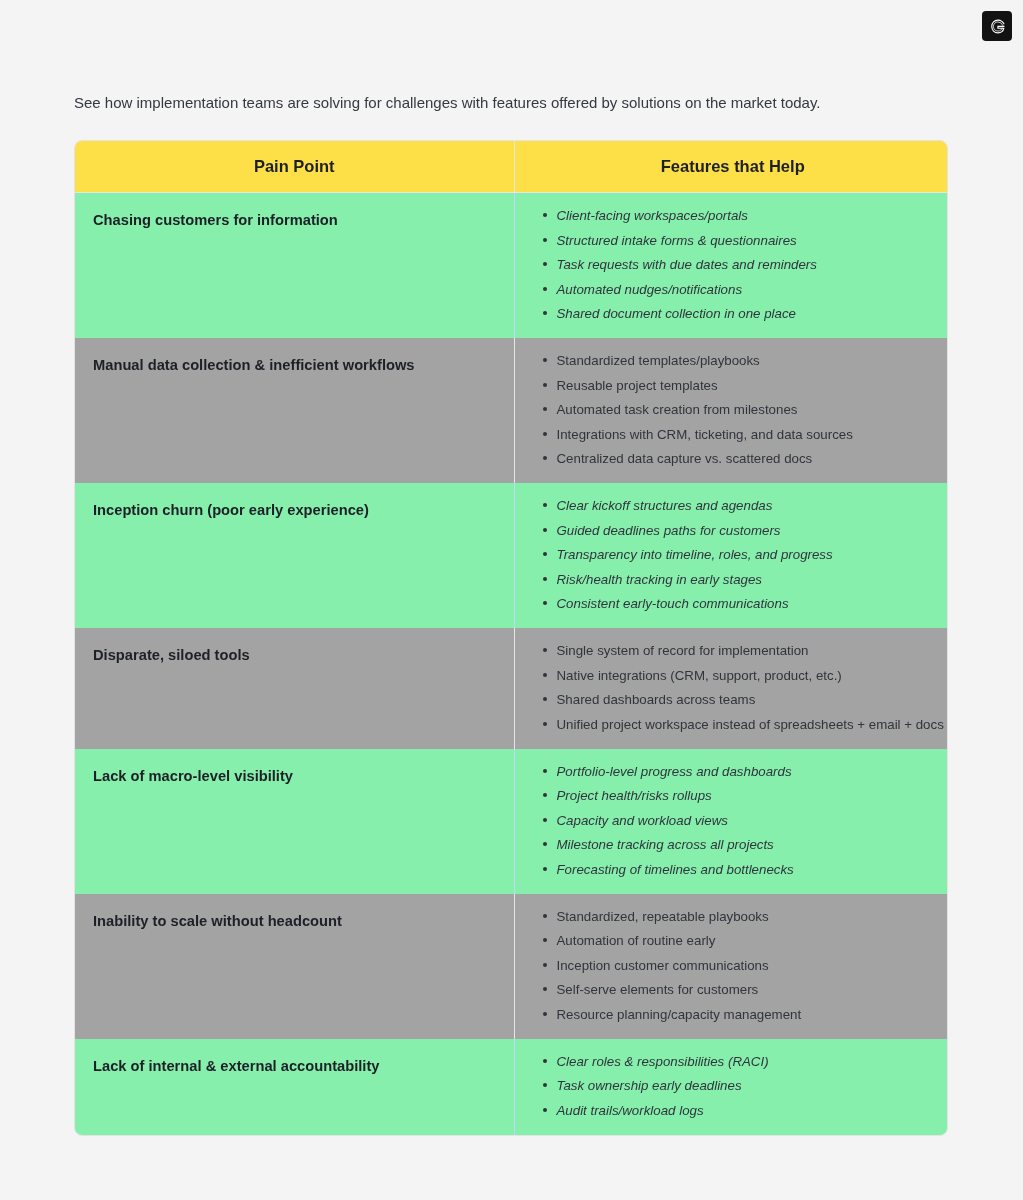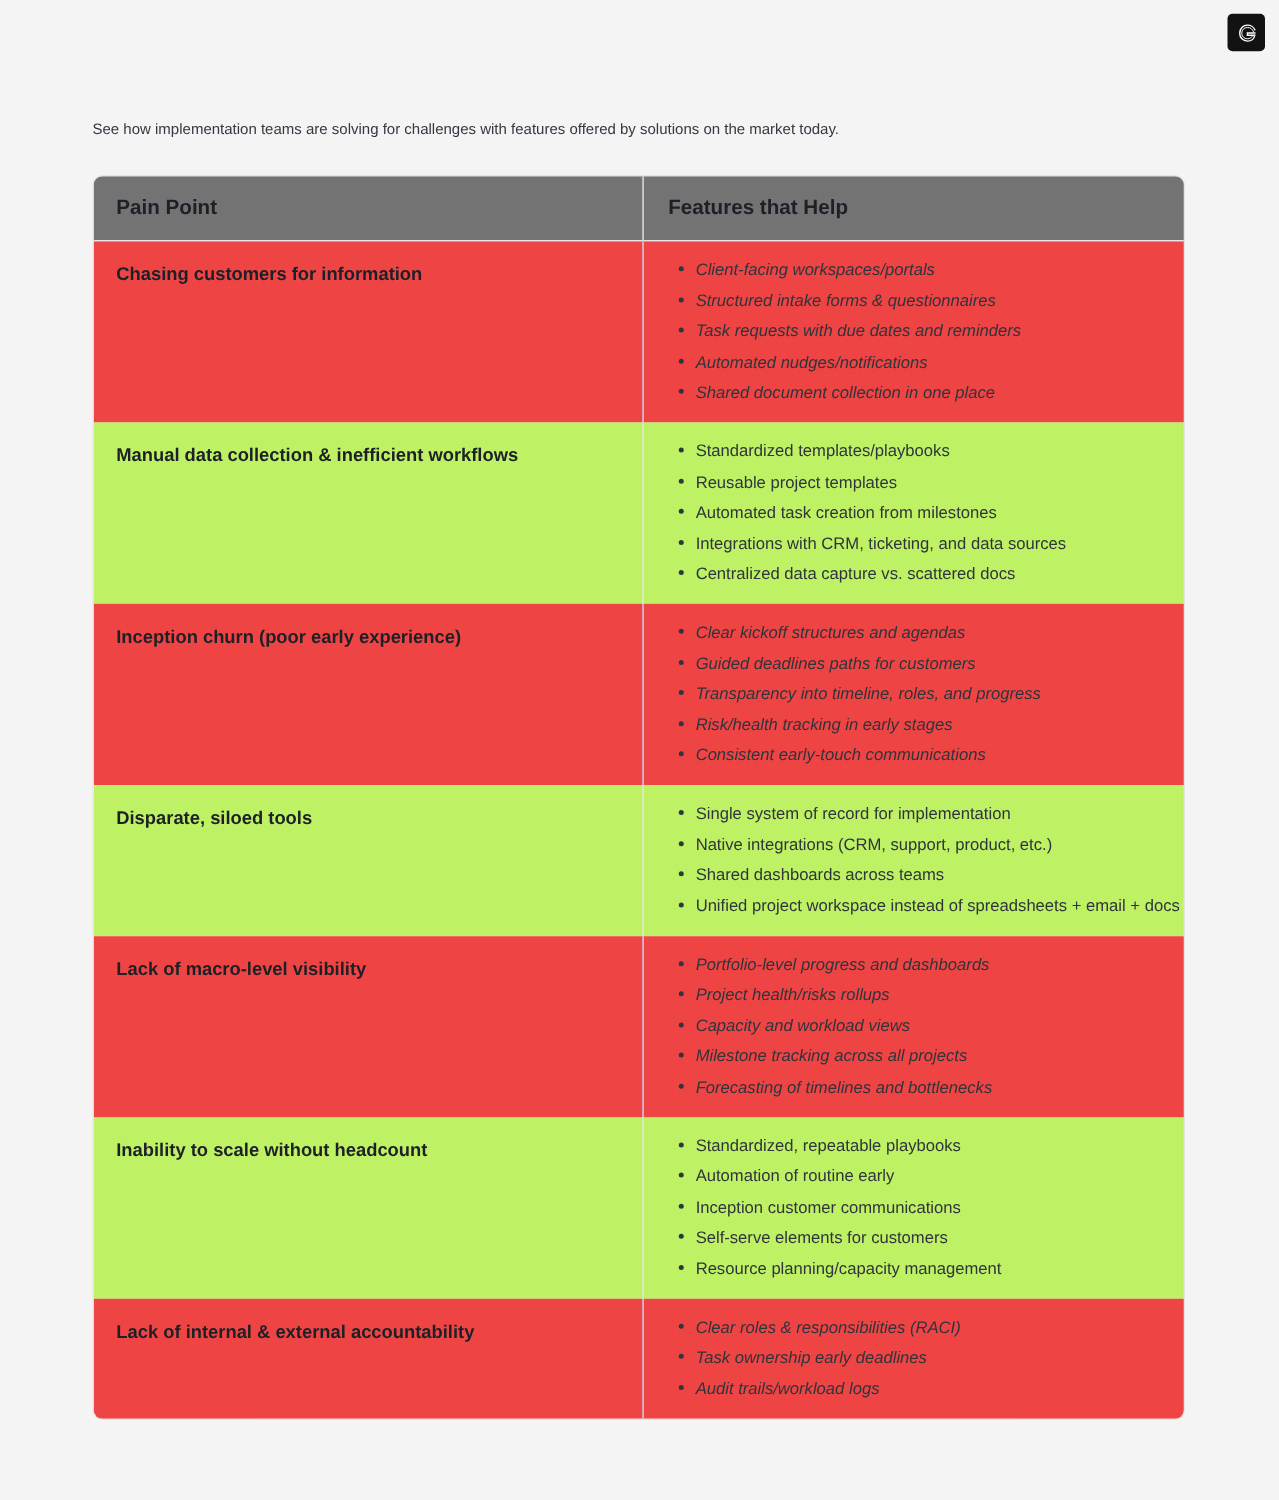--- a/index.html
+++ b/index.html
@@ -42,21 +42,21 @@
     line-height: 38px;
     font-weight: 700;
     letter-spacing: -0.4px;
     margin: 0 0 0 0;
     color: #1d2027;
     max-width: 870px;
   }
   h1.headline .accent { color: #5c7cfa; }
 
   p.subhead {
-    font-size: 12px;
+    font-size: 15px;
     line-height: 22px;
     color: #343841;
     margin: 48px 0 0 0;
     font-weight: 400;
   }
 
   
   .table-wrap {
     margin-top: 26px;
     width: 874px;
@@ -67,42 +67,42 @@
   }
   table.matrix {
     width: 100%;
     border-collapse: collapse;
     table-layout: fixed;
   }
   table.matrix col.c1 { width: 439px; }
   table.matrix col.c2 { width: 435px; }
 
   table.matrix thead th {
-    background: #737373;
-    text-align: left;
+    background: #fde047;
+    text-align: center;
     font-size: 16.5px;
     font-weight: 700;
     color: #1d2027;
     padding: 16px 18px 16px 18px;
     height: 50px;
     vertical-align: middle;
     border-bottom: 1px solid #e6e6e6;
   }
   table.matrix thead th.col-2 {
     border-left: 1px solid #e6e6e6;
     padding-left: 20px;
   }
 
   table.matrix tbody td {
     vertical-align: top;
     padding: 14px 18px 16px 18px;
-    background: #bef264;
+    background: #a3a3a3;
   }
   table.matrix tbody tr.alt td {
-    background: #ef4444;
+    background: #86efac;
   }
   table.matrix tbody td.col-2 {
     border-left: 1px solid #e6e6e6;
     padding-left: 20px;
   }
   table.matrix tbody tr.alt td.col-2 {
     border-left: 1px solid #c3d6fb;
     font-style: italic;
   }
 

